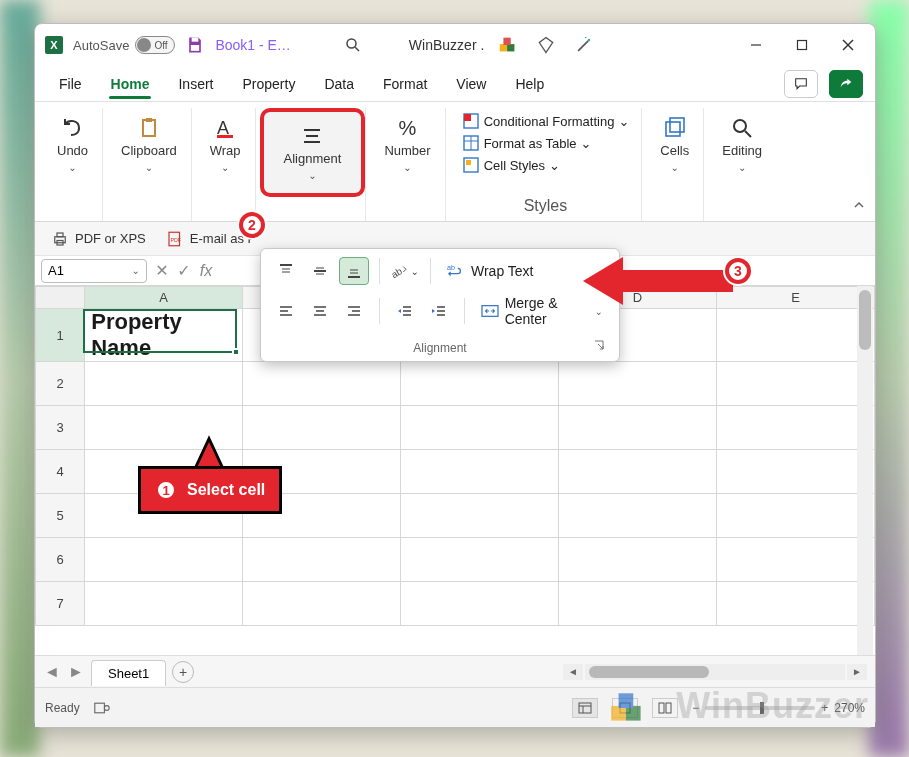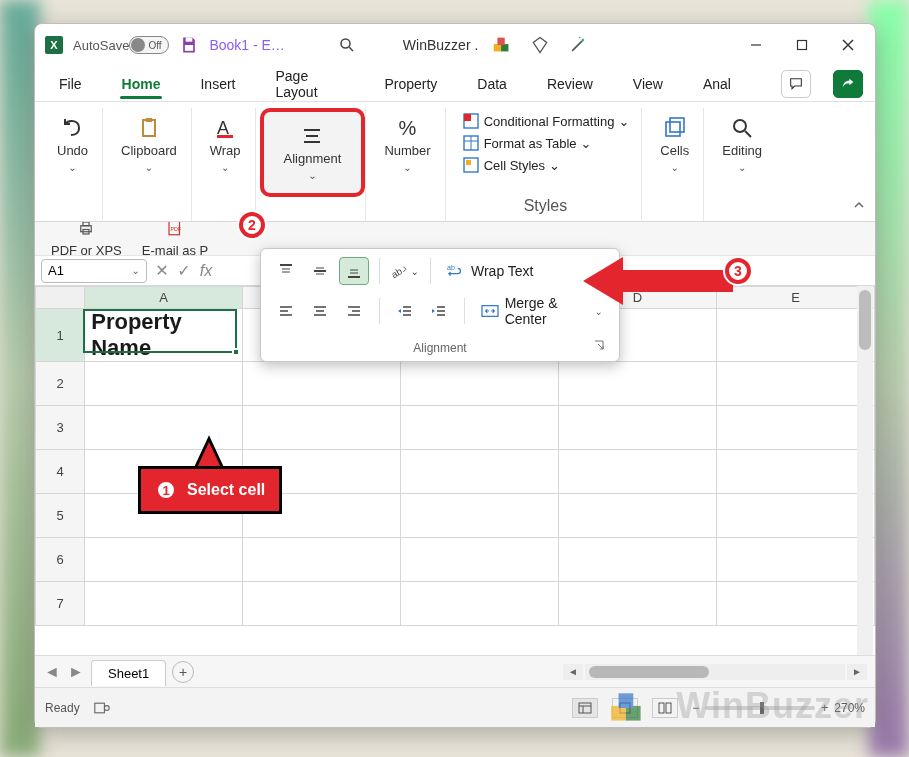--- a/index.html
+++ b/index.html
@@ -9,33 +9,33 @@
   .bg-right { right: 0; background: linear-gradient(to bottom, #8fa 0%, #b5c9aa 50%, #97a 100%); filter: blur(8px); }
   .window {
     position: absolute; left: 34px; top: 23px; width: 842px; height: 705px;
     background: #fff; border: 1px solid #bdbdbd; border-radius: 8px;
     box-shadow: 0 6px 24px rgba(0,0,0,0.25);
     display: flex; flex-direction: column;
   }
   
   .titlebar { display: flex; align-items: center; height: 42px; padding: 0 4px 0 10px; gap: 10px; }
   .excel-logo { width: 18px; height: 18px; background:#1d7044; color:#fff; font-size:11px; font-weight:bold; display:flex; align-items:center; justify-content:center; border-radius:2px;}
-  .autosave { display:flex; align-items:center; font-size:13px; color:#555;}
+  .autosave { display:flex; align-items:center; gap:6px; font-size:13px; color:#555;}
   .toggle { width:40px; height:18px; border:1px solid #888; border-radius:9px; display:flex; align-items:center; padding:1px; background:#f5f5f5;}
   .toggle .knob { width:14px; height:14px; background:#888; border-radius:50%; }
   .toggle .lbl { font-size:10px; margin-left:3px; color:#555;}
   .save-icon { width:20px; height:20px; color:#8e3da8; }
   .title-text { font-size:14px; color:#8b5cf6; }
   .searchbtn { width:24px; height:24px; display:flex; align-items:center; justify-content:center; color:#444; border-radius:4px;}
   .winbuzz { font-size:14px; color:#333; margin-left:4px;}
   .tbicon { display:flex; align-items:center; justify-content:center; width:28px; }
   .winctrls { margin-left:auto; display:flex; }
   .winctrl { width:46px; height:40px; display:flex; align-items:center; justify-content:center; color:#333;}
   
-  .menubar { display:flex; align-items:center; height:36px; padding:0 12px; gap:16px; border-bottom:1px solid #e0e0e0;}
+  .menubar { display:flex; align-items:center; height:36px; padding:0 12px; gap:5px; border-bottom:1px solid #e0e0e0;}
   .menuitem { padding:6px 12px; font-size:14px; color:#222; cursor:pointer; position:relative;}
   .menuitem.active { color:#0f7b3a; font-weight:600;}
   .menuitem.active::after{content:"";position:absolute;left:10px;right:10px;bottom:-1px;height:3px;background:#0f7b3a;border-radius:2px;}
   .menubar .mspacer { flex:1; }
   .menubtn { width:34px; height:28px; border:1px solid #ccc; border-radius:5px; display:flex; align-items:center; justify-content:center; margin-left:6px; cursor:pointer; color:#333;}
   .menubtn.share { background:#0f7b3a; border-color:#0f7b3a; color:#fff;}
   
   .ribbon { height:120px; background:#fff; border-bottom:1px solid #d8d8d8; position:relative; padding:6px 8px 0 8px;}
   .ribbonrow { display:flex; gap:4px; height:100%;}
   .ribgroup { display:flex; flex-direction:column; align-items:center; padding:2px 6px; border-right:1px solid #e8e8e8; }
@@ -44,21 +44,21 @@
   .bigbtn .icon { width:24px; height:24px; display:flex; align-items:center; justify-content:center; color:#333;}
   .bigbtn .lbl { font-size:13px; color:#333; text-align:center; line-height:1.1;}
   .bigbtn .caret { font-size:10px; color:#555;}
   .grouplabel { font-size:16px; color:#555; margin-top:auto; padding-bottom:4px;}
   .smallrow { display:flex; align-items:center; gap:4px; padding:2px 6px; font-size:13px; color:#222; cursor:pointer; border-radius:3px;}
   .smallrow .icon { width:18px; height:18px; display:flex;align-items:center;justify-content:center; color:#555;}
   .alignbox { border:4px solid #e3262d; border-radius:10px; padding:4px 6px; background:#f3f3f3;}
   .collapsebtn { position:absolute; right:6px; bottom:6px; width:20px; height:20px; display:flex; align-items:center; justify-content:center; color:#666; cursor:pointer; border-radius:3px;}
   
   .qatrow { height:34px; background:#f6f6f6; border-bottom:1px solid #e5e5e5; display:flex; align-items:center; padding:0 10px; gap:8px;}
-  .qatbtn { display:flex; align-items:center; gap:6px; font-size:13px; color:#333; cursor:pointer; padding:4px 6px; border-radius:4px;flex-direction:column;}
+  .qatbtn { display:flex; align-items:center; gap:6px; font-size:13px; color:#333; cursor:pointer; padding:4px 6px; border-radius:4px;}
   
   .dropdown { position:absolute; left:260px; top:248px; width:360px; background:#fff; border:1px solid #c8c8c8; border-radius:6px; box-shadow:0 4px 14px rgba(0,0,0,.25); padding:8px 10px 6px 10px; z-index:50;}
   .dd-row { display:flex; align-items:center; gap:6px; margin-bottom:6px;}
   .iconbtn { width:30px; height:28px; border:1px solid transparent; border-radius:4px; display:flex; align-items:center; justify-content:center; cursor:pointer; color:#444;}
   .iconbtn.sel{background:#d5ead9;border-color:#6dae7f;}
   .dd-sep { width:1px; height:26px; background:#ddd; margin:0 4px;}
   .dd-label { text-align:center; font-size:12px; color:#666; position:relative; padding-top:4px;}
   .dd-launcher{position:absolute; right:2px; bottom:2px; width:16px;height:16px;display:flex;align-items:center;justify-content:center;color:#777;cursor:pointer;}
   .dd-textbtn { display:flex; align-items:center; gap:6px; font-size:14px; color:#222; padding:4px 6px; border-radius:4px; cursor:pointer;}
   
@@ -185,26 +185,25 @@
             <line x1="11" y1="1" x2="1" y2="11" stroke="currentColor" stroke-width="1.4"></line>
           </svg>
         </div>
     </div>
   </div>
 
   <div class="menubar">
     <div class="menuitem">File</div>
     <div class="menuitem active">Home</div>
     <div class="menuitem">Insert</div>
-    <div class="menuitem">Page Layout</div>
     <div class="menuitem">Property</div>
     <div class="menuitem">Data</div>
-    <div class="menuitem">Review</div>
+    <div class="menuitem">Format</div>
     <div class="menuitem">View</div>
-    <div class="menuitem">Anal</div>
+    <div class="menuitem">Help</div>
     <div class="mspacer"></div>
     <div class="menubtn" title="Comments">
         <svg width="16" height="16" viewBox="0 0 24 24">
           <path d="M4 4h16v11H10l-4 4v-4H4z" fill="none" stroke="currentColor" stroke-width="1.6"></path>
         </svg>
       </div>
     <div class="menubtn share" title="Share">
         <svg width="16" height="16" viewBox="0 0 24 24">
           <path d="M14 4l6 5-6 5v-3c-5 0-8 2-10 6 1-6 4-10 10-10z" fill="currentColor"></path>
         </svg>

